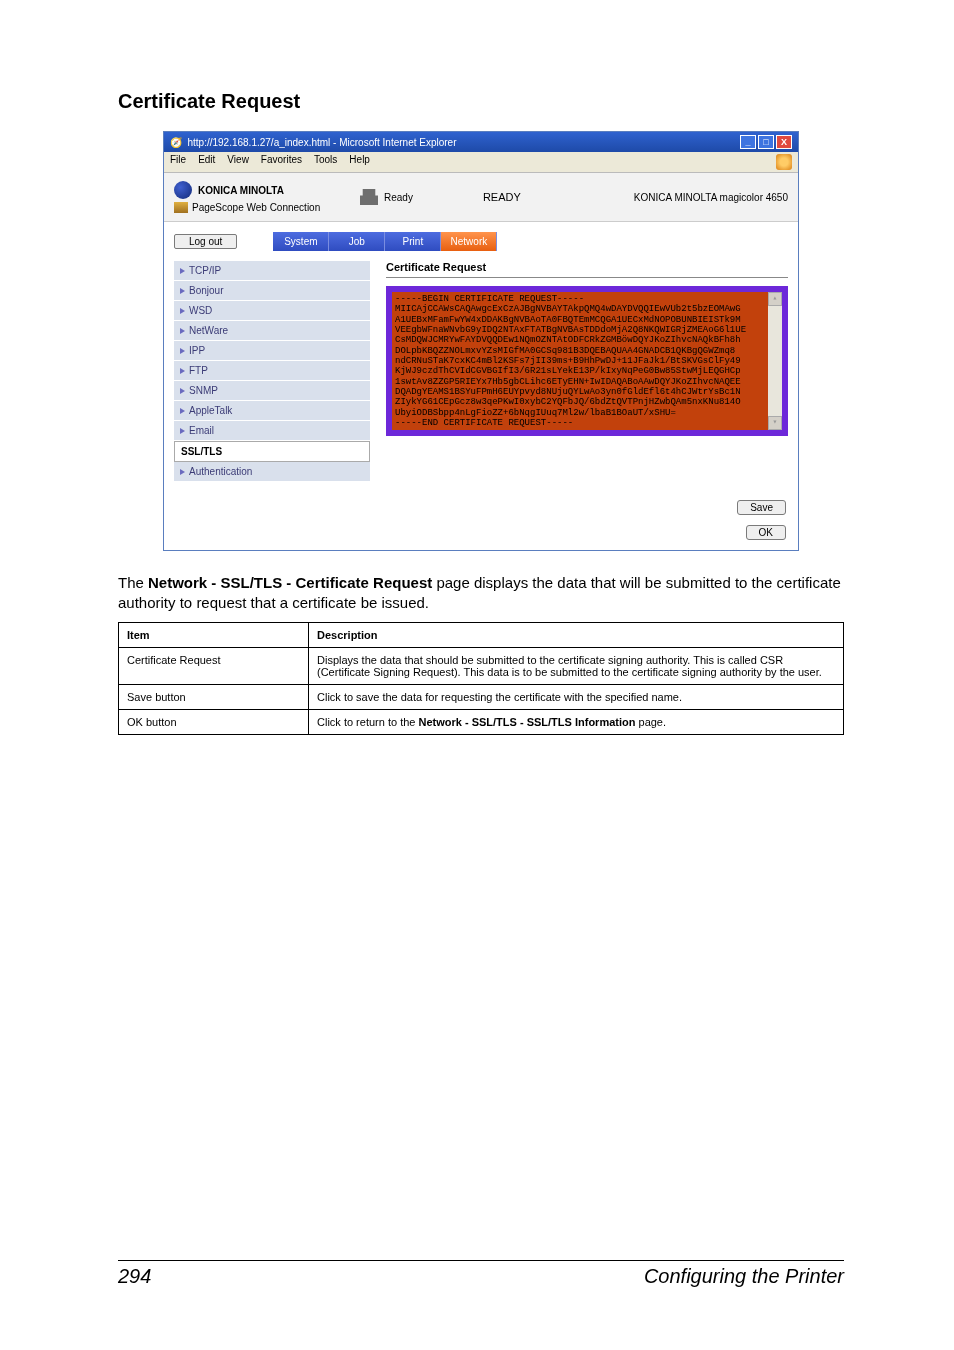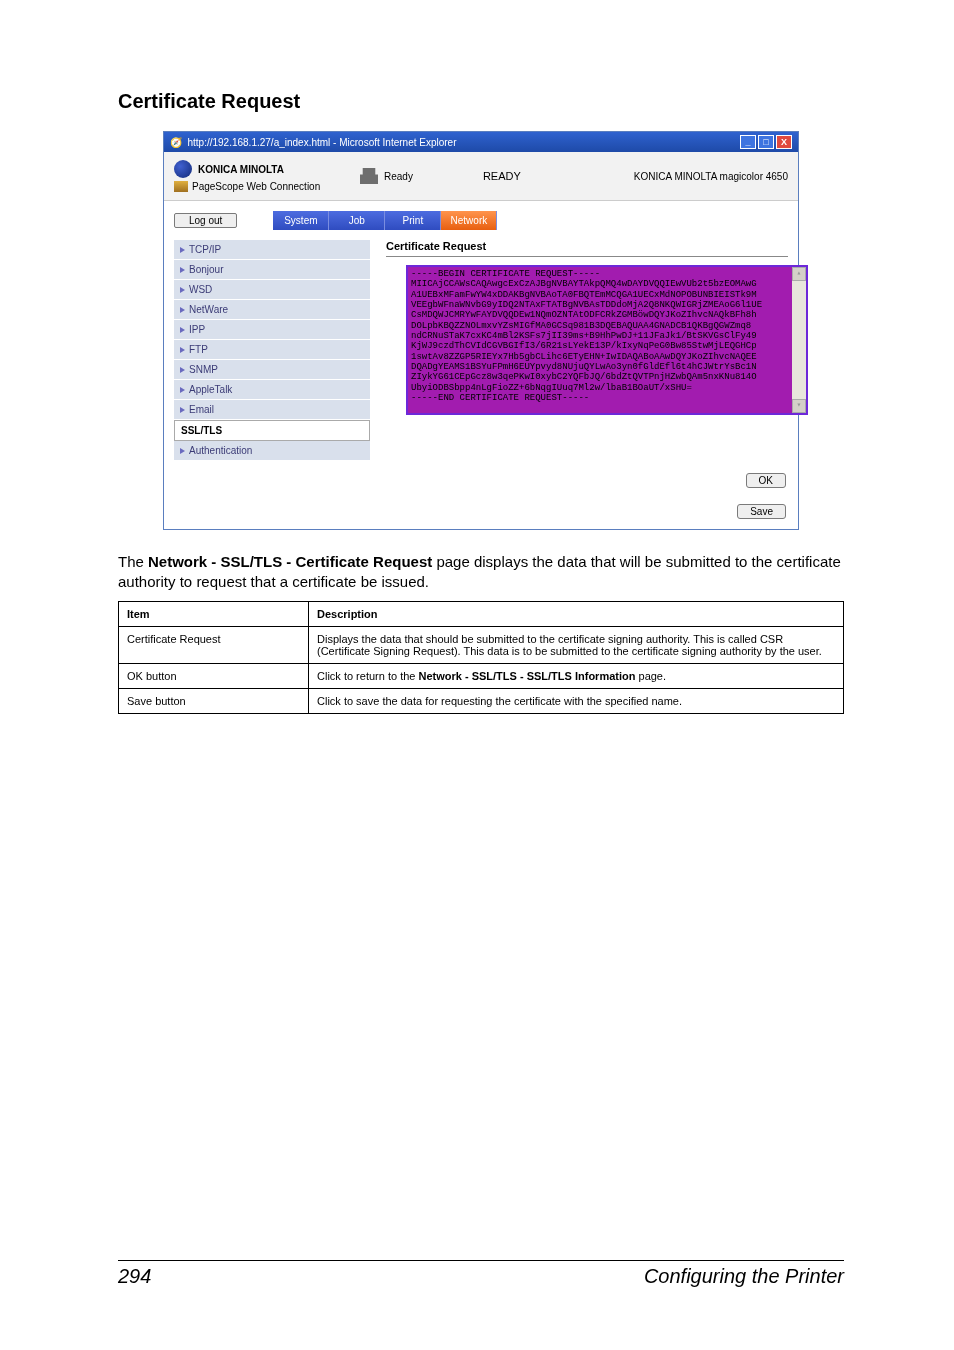--- a/index.html
+++ b/index.html
@@ -168,30 +168,29 @@
   .mainpane .panetitle {
     font-weight: bold;
     font-size: 11px;
     padding-bottom: 4px;
     border-bottom: 1px solid #888;
     margin-bottom: 8px;
   }
   .certbox {
     width: 100%;
     height: 150px;
-    border: 2px solid #6d28d9;
-    background: #a21caf;
+    border: 6px solid #6d28d9;
+    background: #c2410c;
     font-family: "Courier New", monospace;
     font-size: 9px;
     padding: 2px 3px;
     overflow: hidden;
     white-space: pre;
     line-height: 1.15;
     position: relative;
-    margin-left: 20px;
   }
   .certscroll {
     position: absolute;
     right: 0; top: 0; bottom: 0;
     width: 14px;
     background: #e8e6dc;
     display: flex; flex-direction: column;
     justify-content: space-between;
   }
   .certscroll .arr {
@@ -265,20 +264,29 @@
     <div class="titlebar">
       <div class="titlebar-left">
         <span>🧭</span>
         <span>http://192.168.1.27/a_index.html - Microsoft Internet Explorer</span>
       </div>
       <div class="wincontrols">
         <div class="wc">_</div>
         <div class="wc">□</div>
         <div class="wc close">X</div>
       </div>
+    </div>
+    <div class="menubar">
+      <span>File</span>
+      <span>Edit</span>
+      <span>View</span>
+      <span>Favorites</span>
+      <span>Tools</span>
+      <span>Help</span>
+      <span class="throbber"></span>
     </div>
 
     <div class="topstrip">
       <div class="brandcol">
         <div class="brand">
           <span class="brand-dot"></span>
           <span>KONICA MINOLTA</span>
         </div>
         <div class="subbrand">
           <span class="pagescope"></span>
@@ -361,52 +369,52 @@
 ndCRNuSTaK7cxKC4mBl2KSFs7jII39ms+B9HhPwDJ+11JFaJk1/BtSKVGsClFy49
 KjWJ9czdThCVIdCGVBGIfI3/6R21sLYekE13P/kIxyNqPeG0Bw85StwMjLEQGHCp
 1swtAv8ZZGP5RIEYx7Hb5gbCLihc6ETyEHN+IwIDAQABoAAwDQYJKoZIhvcNAQEE
 DQADgYEAMS1BSYuFPmH6EUYpvyd8NUjuQYLwAo3yn0fGldEfl6t4hCJWtrYsBc1N
 ZIykYG61CEpGcz8w3qePKwI0xybC2YQFbJQ/6bdZtQVTPnjHZwbQAm5nxKNu814O
 UbyiODBSbpp4nLgFioZZ+6bNqgIUuq7Ml2w/lbaB1BOaUT/xSHU=
 -----END CERTIFICATE REQUEST-----</span><div class="certscroll"><div class="arr">▴</div><div class="arr">▾</div></div></div>
       </div>
     </div>
 
+    <div class="btnrow">
+      <button class="xpbtn">Save</button>
+    </div>
     <div class="btnrow" style="padding-top:0;">
       <button class="xpbtn">OK</button>
-    </div>
-    <div class="btnrow">
-      <button class="xpbtn">Save</button>
     </div>
   </div>
 
   <p class="description-para">
     <span>The </span><b>Network - SSL/TLS - Certificate Request</b><span> page displays the data that will be submitted to the certificate authority to request that a certificate be issued.</span>
   </p>
 
   <table class="desc">
     <tbody>
         <tr>
       <th style="width:190px;">Item</th>
       <th>Description</th>
     </tr>
     <tr>
       <td>Certificate Request</td>
       <td>Displays the data that should be submitted to the certificate signing authority. This is called CSR (Certificate Signing Request). This data is to be submitted to the certificate signing authority by the user.</td>
     </tr>
     <tr>
+      <td>Save button</td>
+      <td>Click to save the data for requesting the certificate with the specified name.</td>
+    </tr>
+    <tr>
       <td>OK button</td>
       <td>
         <span>Click to return to the </span><b>Network - SSL/TLS - SSL/TLS Information</b><span> page.</span>
       </td>
     </tr>
-    <tr>
-      <td>Save button</td>
-      <td>Click to save the data for requesting the certificate with the specified name.</td>
-    </tr>
   </tbody>
     </table>
 </div>
 
 <div class="footer">
   <span class="pagenum">294</span>
   <span class="footertitle">Configuring the Printer</span>
 </div>
 
 </body></html>

